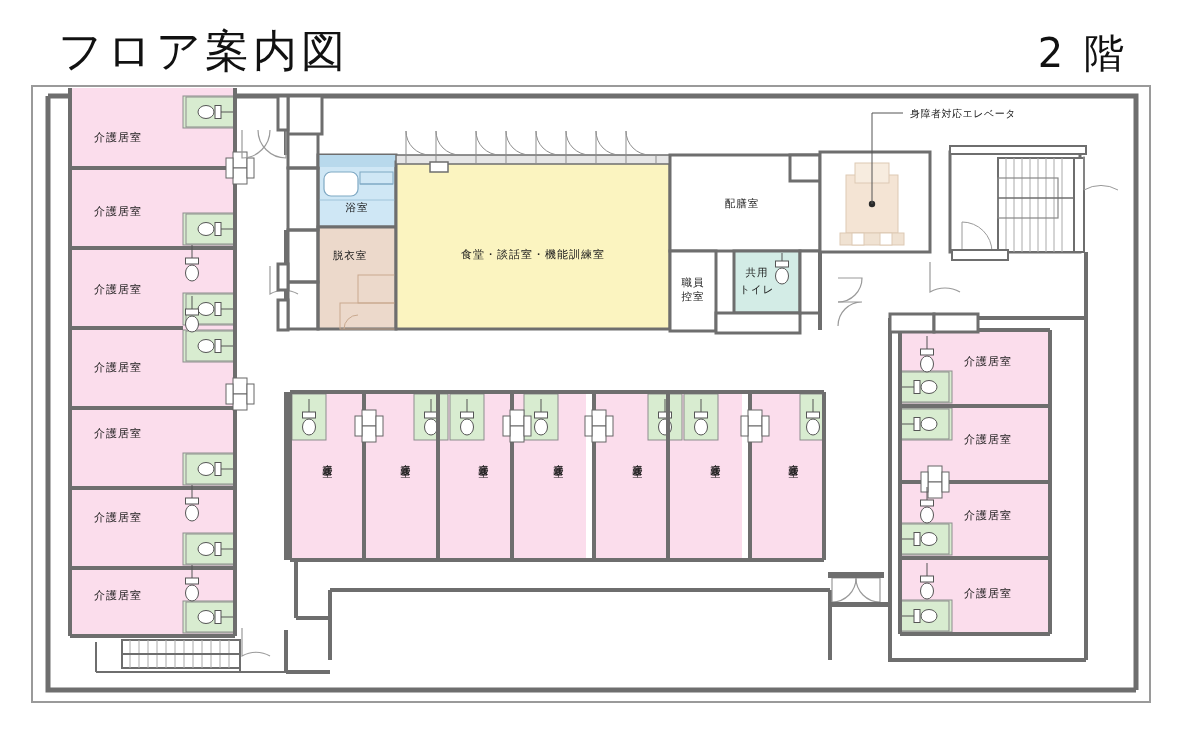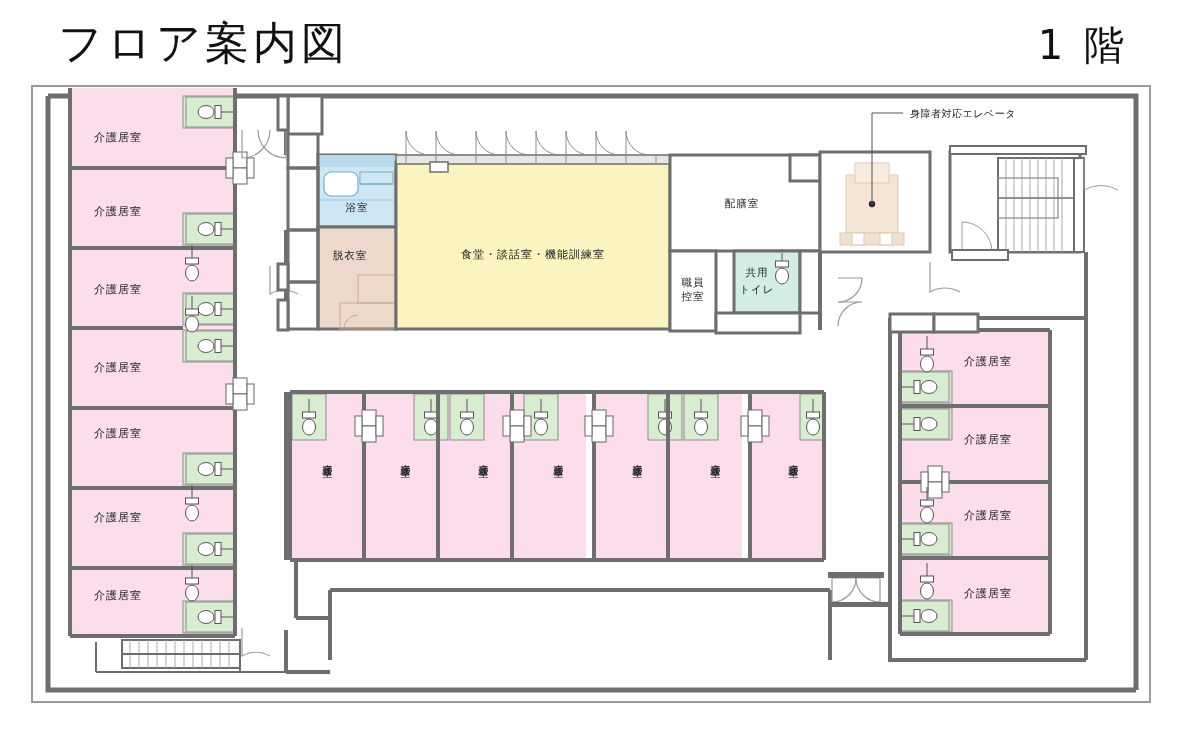--- a/index.html
+++ b/index.html
@@ -6,21 +6,21 @@
   body{
     width:1184px;height:732px;
     background:#ffffff;
     font-family:"DejaVu Sans","Liberation Sans",sans-serif;
     overflow:hidden;
     position:relative;
   }
   #wrap{position:relative;width:1184px;height:732px;}
 
   
-  #header{position:absolute;left:0;top:0;width:1184px;height:84px;}
+  #header{position:absolute;left:0;top:8px;width:1184px;height:84px;}
   #title{
     position:absolute;left:58px;top:14px;
     font-size:44px;letter-spacing:4px;color:#111;
     font-family:"DejaVu Sans","Liberation Sans",sans-serif;
     white-space:nowrap;
   }
   #floor{
     position:absolute;right:56px;top:18px;
     font-size:40px;letter-spacing:4px;color:#111;
     white-space:nowrap;
@@ -39,21 +39,21 @@
   .lbl-small{font-size:10.5px;letter-spacing:1px;}
   .lbl-note{font-size:10px;letter-spacing:0.5px;text-anchor:start;}
 </style>
 </head>
 <body>
 
 <div id="wrap">
 
   <div id="header">
     <div id="title">フロア案内図</div>
-    <div id="floor">1 階</div>
+    <div id="floor">2 階</div>
   </div>
 
   <svg id="plan" viewBox="0 0 1184 732">
 
     <defs>
       <g id="toiletFixR">
         <rect x="0" y="0" width="48" height="30" fill="none" stroke="#8d8d8d" stroke-width="1"></rect>
         <ellipse cx="20" cy="15" rx="8" ry="6.5" fill="#fff" stroke="#555" stroke-width="1"></ellipse>
         <rect x="29" y="8.5" width="6" height="13" fill="#fff" stroke="#555" stroke-width="1"></rect>
         <line x1="35" y1="15" x2="48" y2="15" stroke="#555" stroke-width="1"></line>

